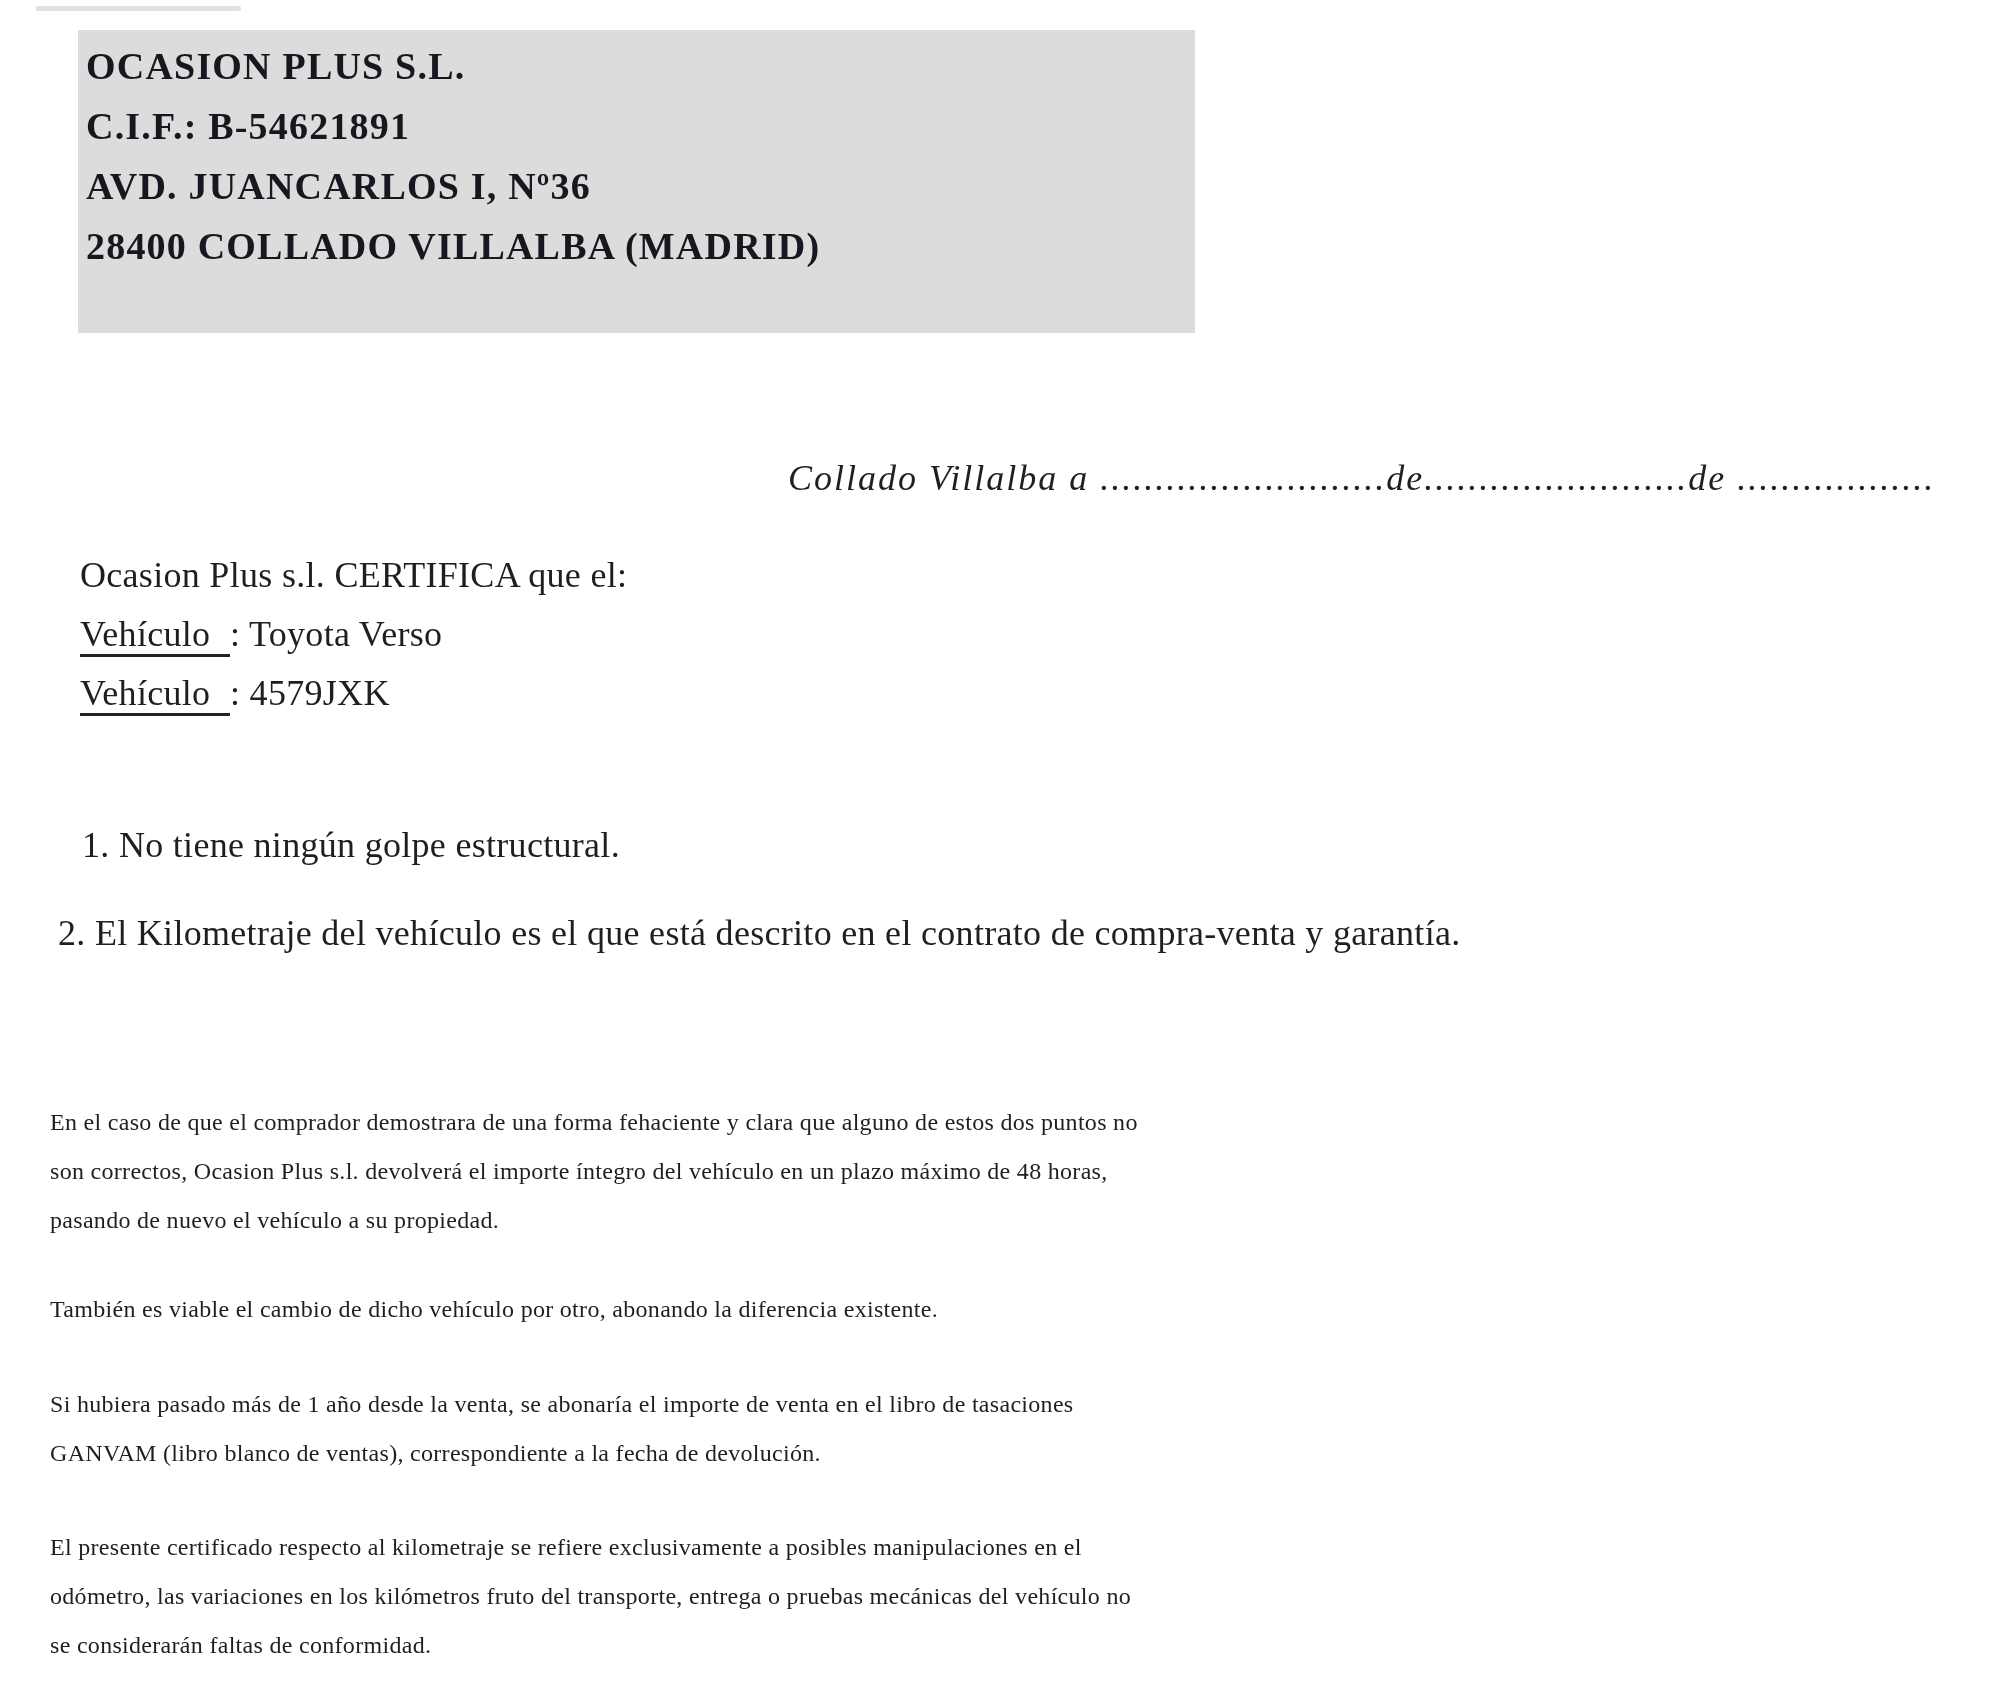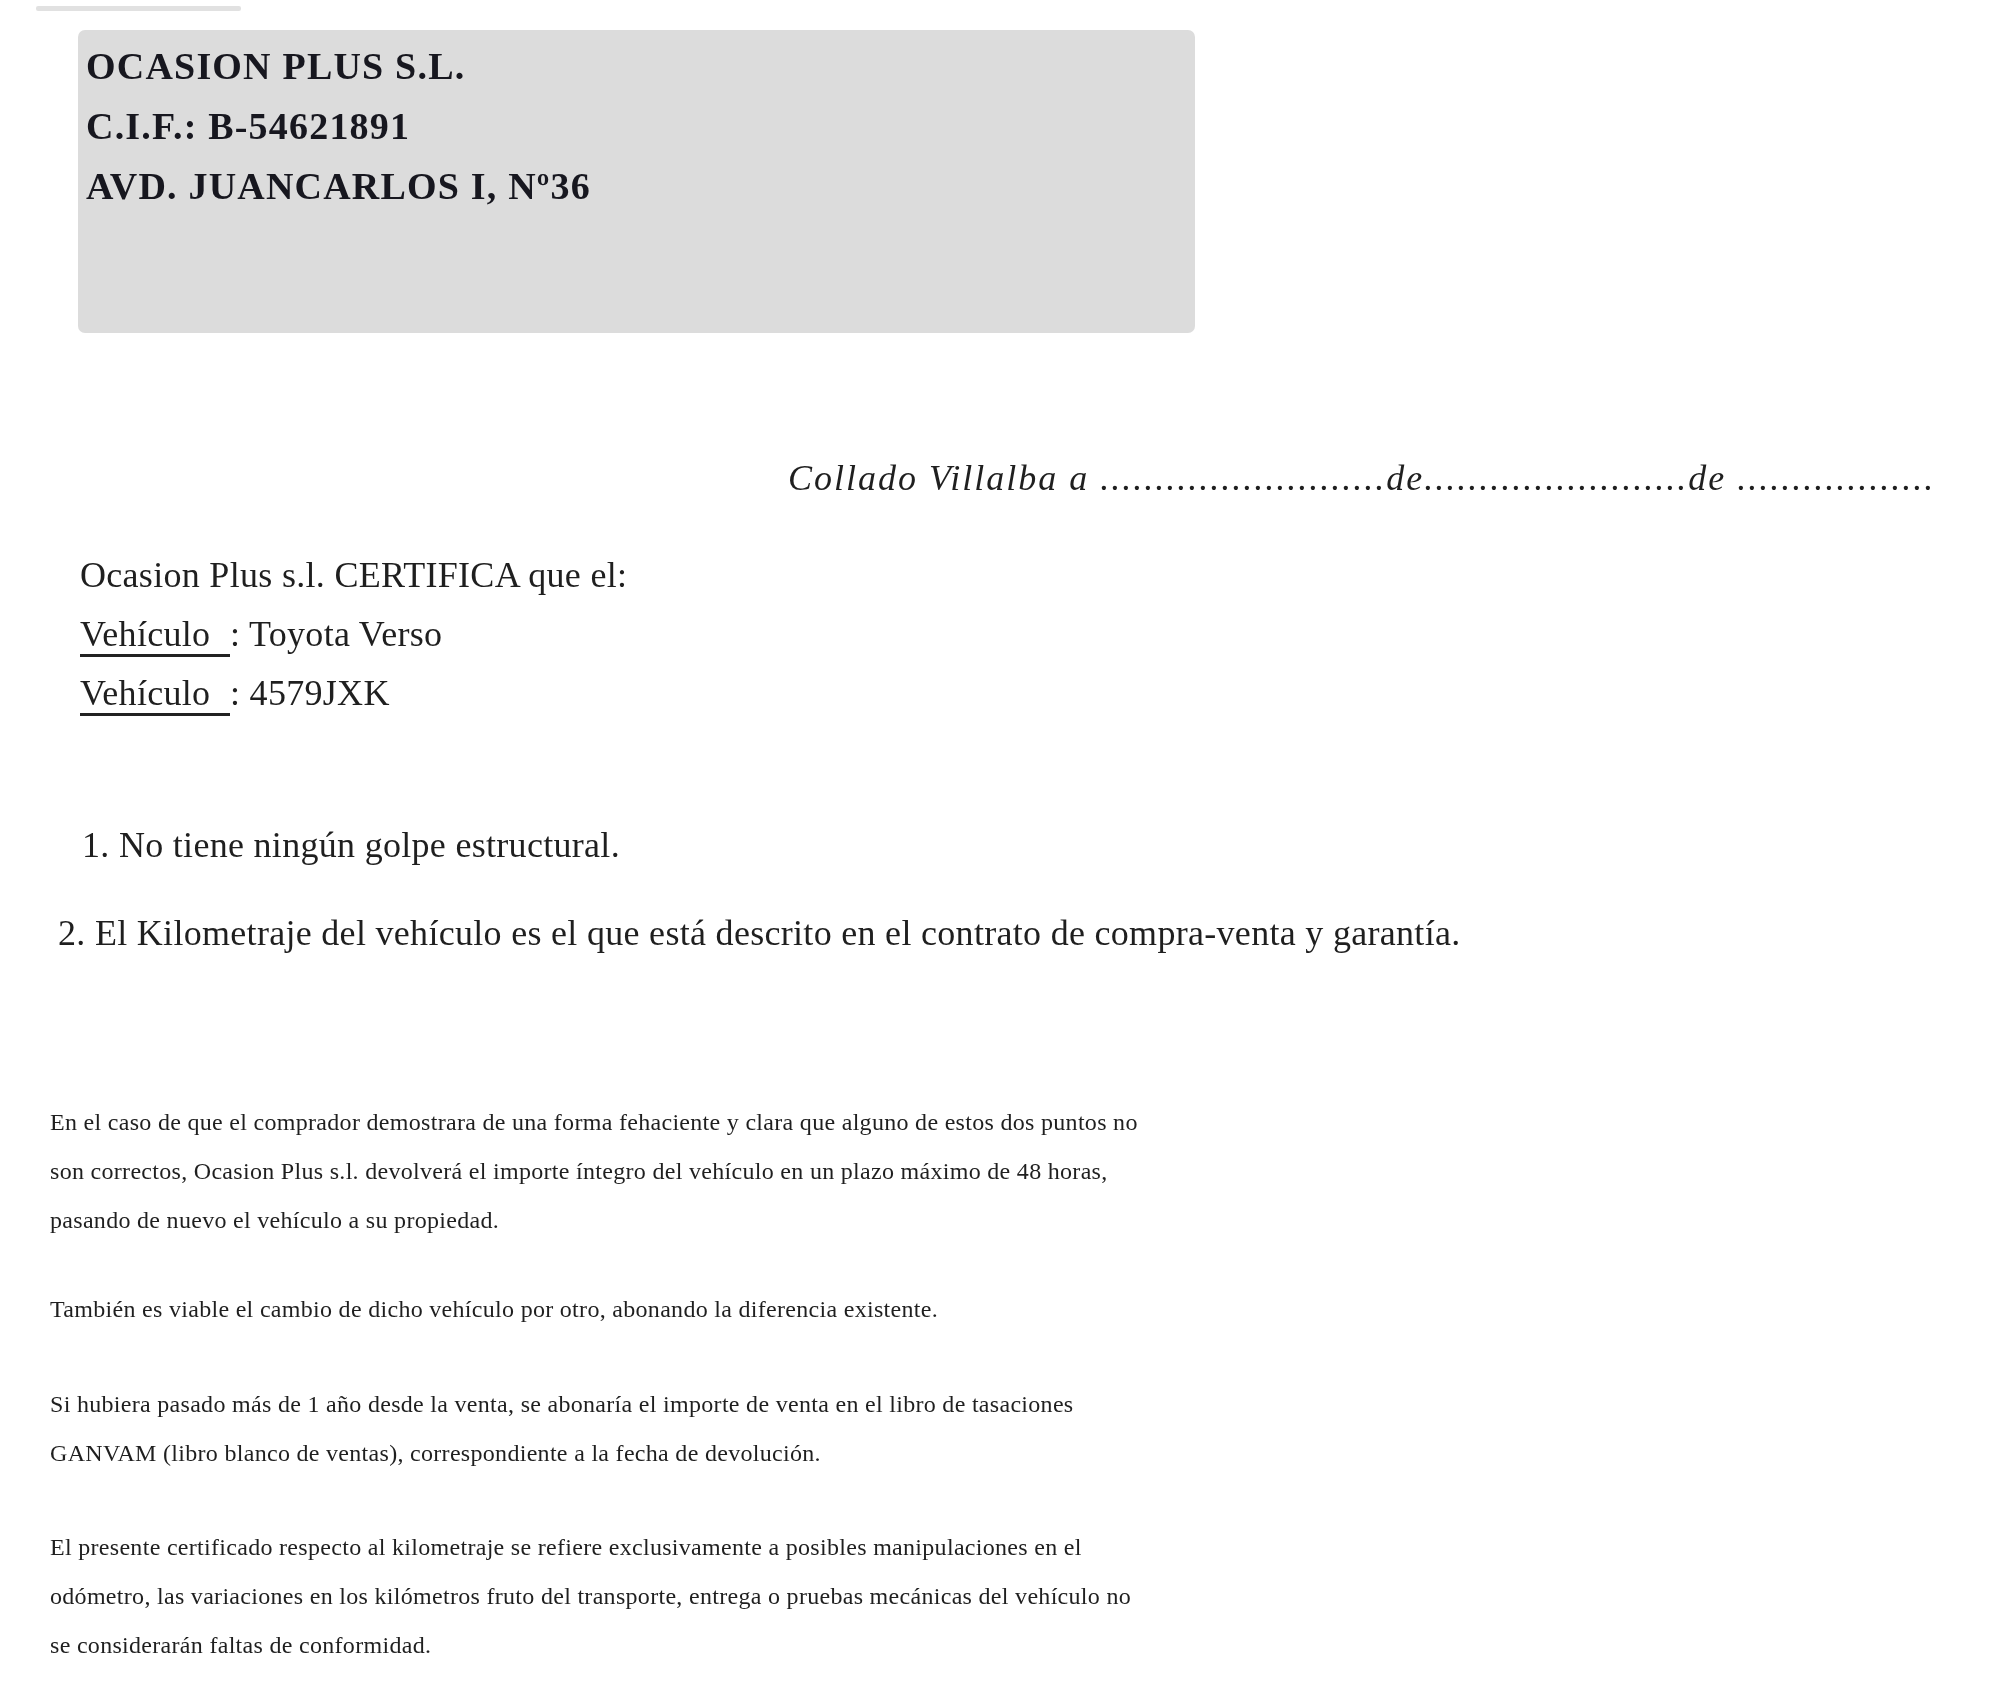--- a/index.html
+++ b/index.html
@@ -44,24 +44,25 @@
   .para1{top:1098px;}
   .para2{top:1285px;}
   .para3{top:1380px;}
   .para4{top:1523px;}
 </style>
 </head>
 <body>
 
 <div class="scan-artifact"></div>
 
-<div class="header-box" style="background-color: rgb(220, 220, 220); border-radius: 7px;">
+<div class="header-box" style="background-color: rgb(220, 220, 220);">
   <div>OCASION PLUS S.L.</div>
   <div>C.I.F.: B-54621891</div>
   <div>AVD. JUANCARLOS I, Nº36</div>
+  <div>28400 COLLADO VILLALBA (MADRID)</div>
 </div>
 
 <div class="date-line">Collado Villalba a ..........................de........................de ..................</div>
 
 <div class="certify">
   <div>Ocasion Plus s.l. CERTIFICA que el:</div>
   <div>
     <span class="label-u">Vehículo</span><span class="label-val">: Toyota Verso</span>
   </div>
   <div>

